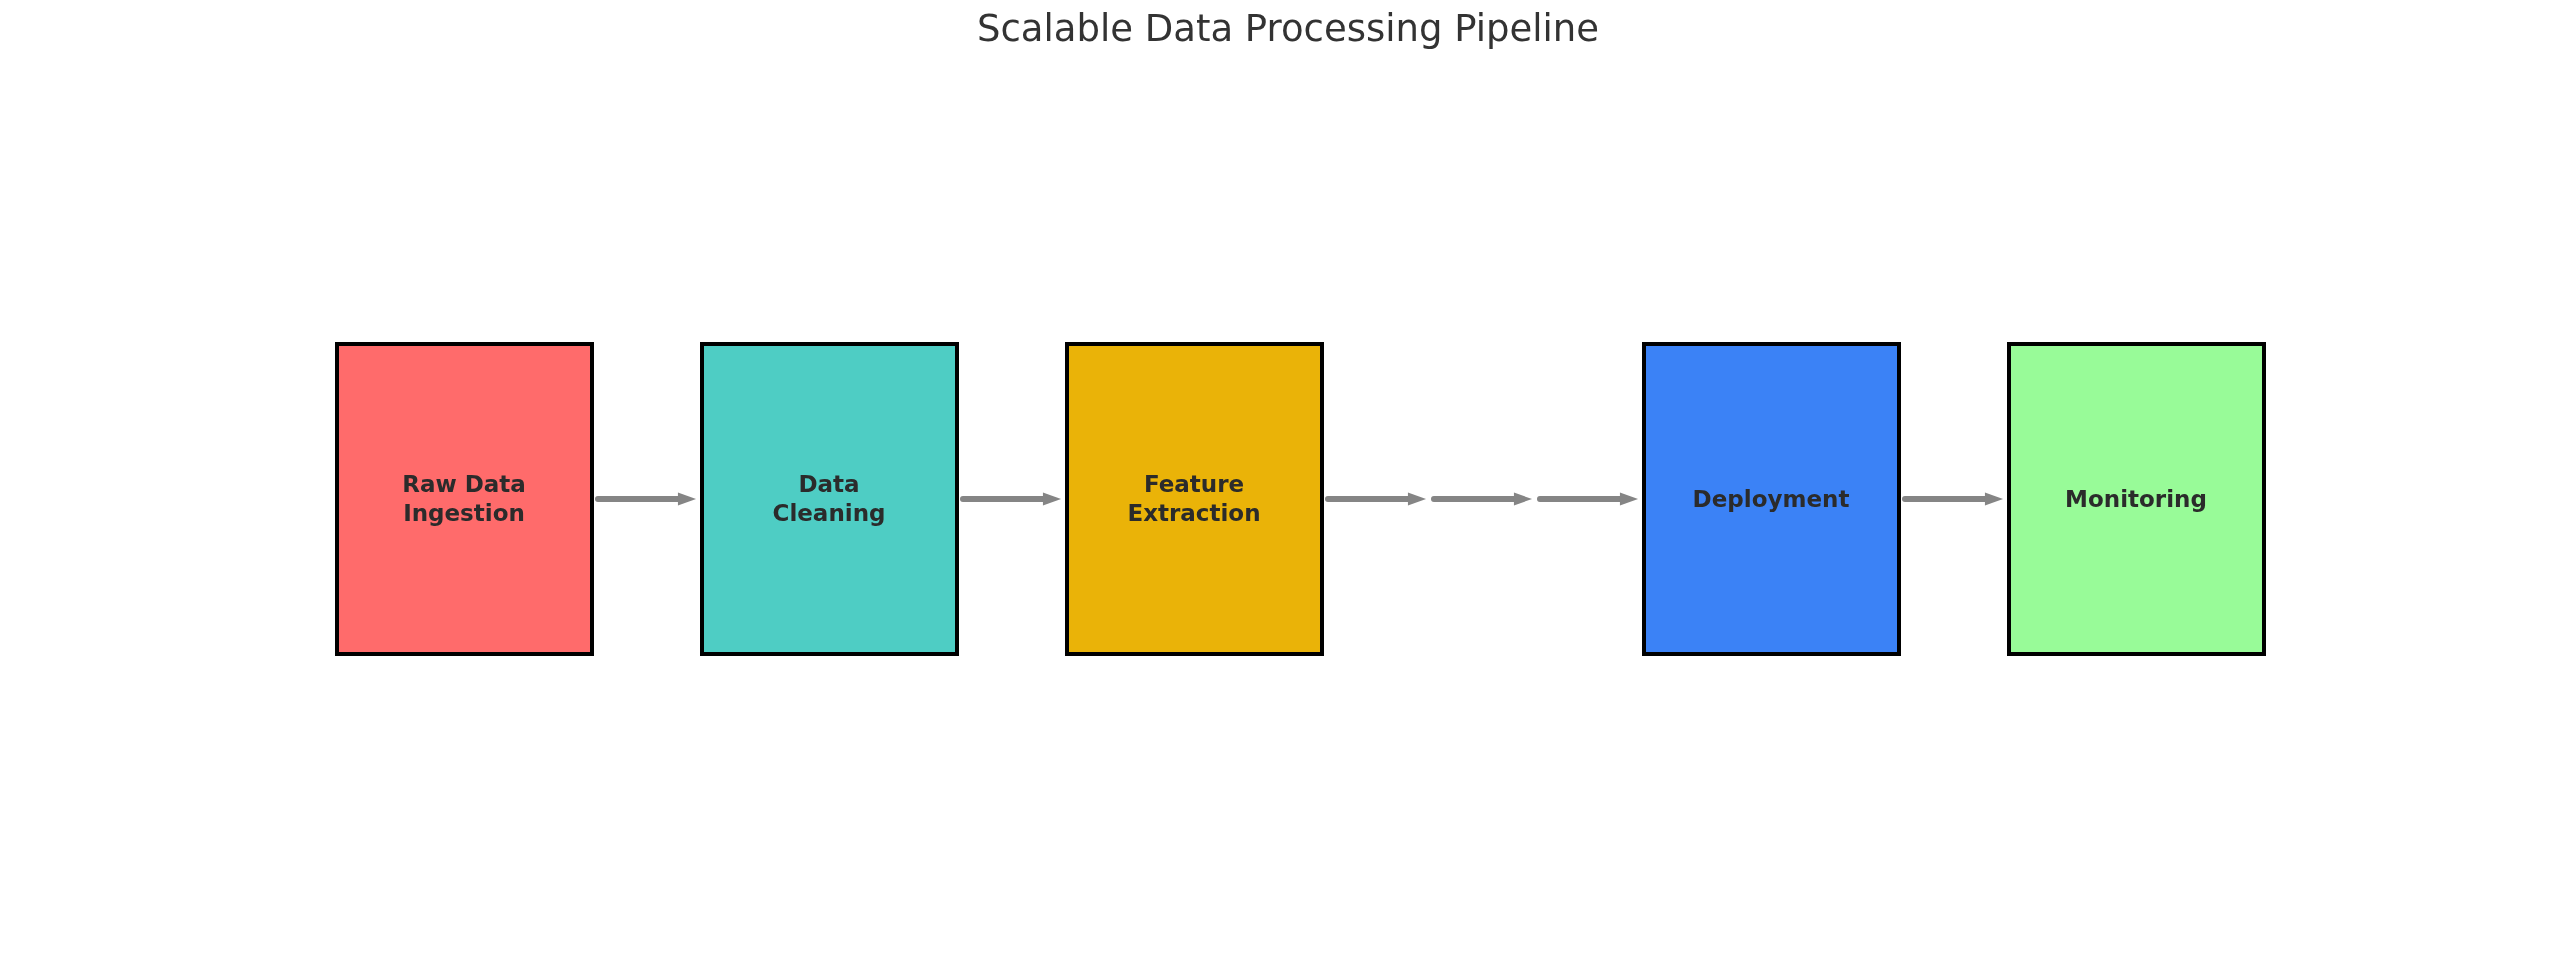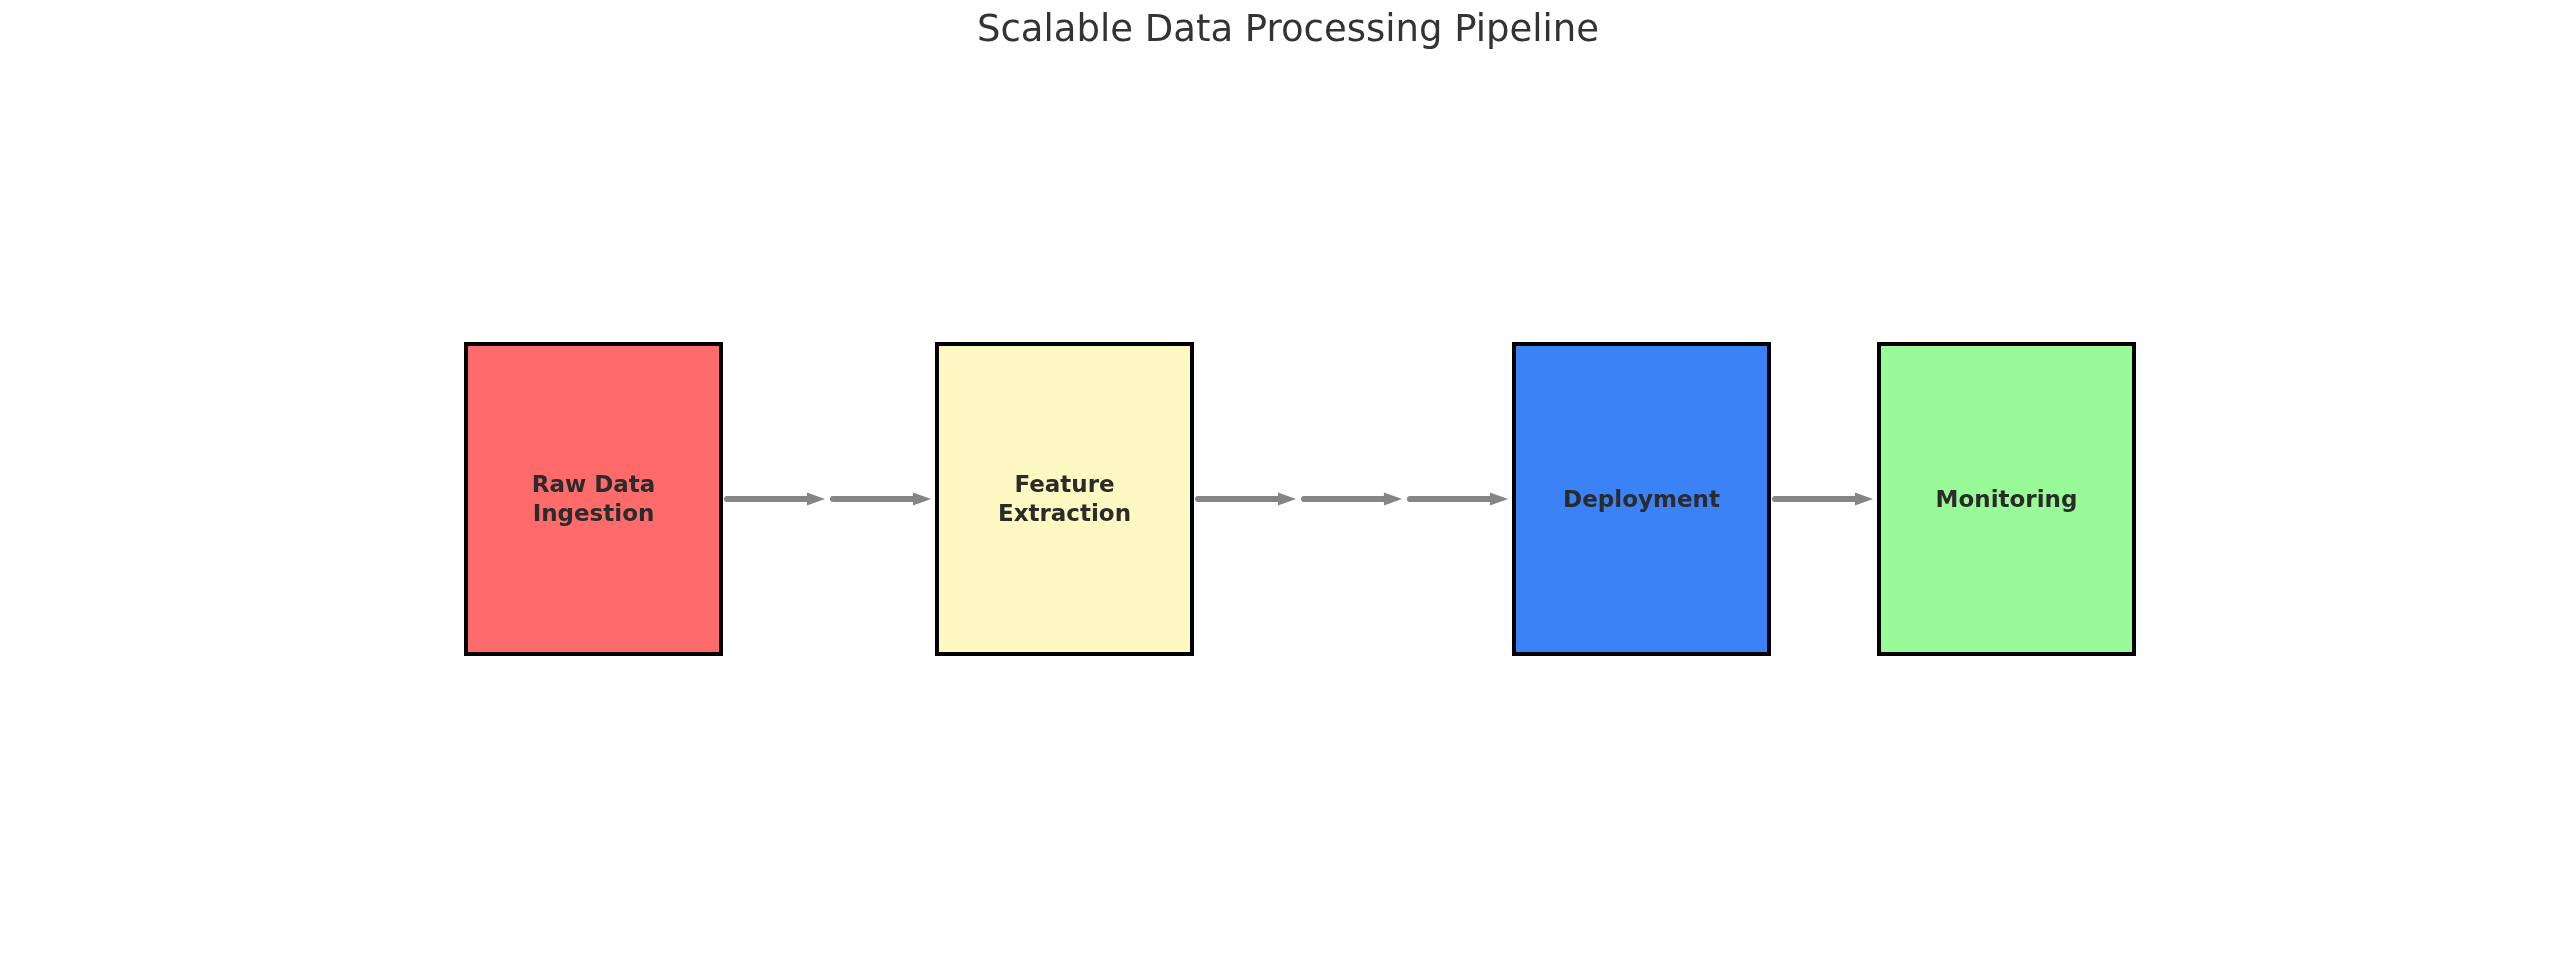--- a/index.html
+++ b/index.html
@@ -91,29 +91,33 @@
 Ingestion</span>
     </div>
 
     <div class="arrow">
       <svg class="arrow-svg" viewBox="0 0 196 30" aria-hidden="true">
         <line x1="6" y1="15" x2="160" y2="15"></line>
         <polygon points="156,3 190,15 156,27"></polygon>
       </svg>
     </div>
 
+    <div class="node" style="background-color: rgb(78, 205, 196);">
+      <span class="node-label">Data
+Cleaning</span>
+    </div>
 
     <div class="arrow">
       <svg class="arrow-svg" viewBox="0 0 196 30" aria-hidden="true">
         <line x1="6" y1="15" x2="160" y2="15"></line>
         <polygon points="156,3 190,15 156,27"></polygon>
       </svg>
     </div>
 
-    <div class="node" style="background-color: #fef9c3;">
+    <div class="node" style="background-color: #eab308;">
       <span class="node-label">Feature
 Extraction</span>
     </div>
 
     <div class="arrow">
       <svg class="arrow-svg" viewBox="0 0 196 30" aria-hidden="true">
         <line x1="6" y1="15" x2="160" y2="15"></line>
         <polygon points="156,3 190,15 156,27"></polygon>
       </svg>
     </div>

